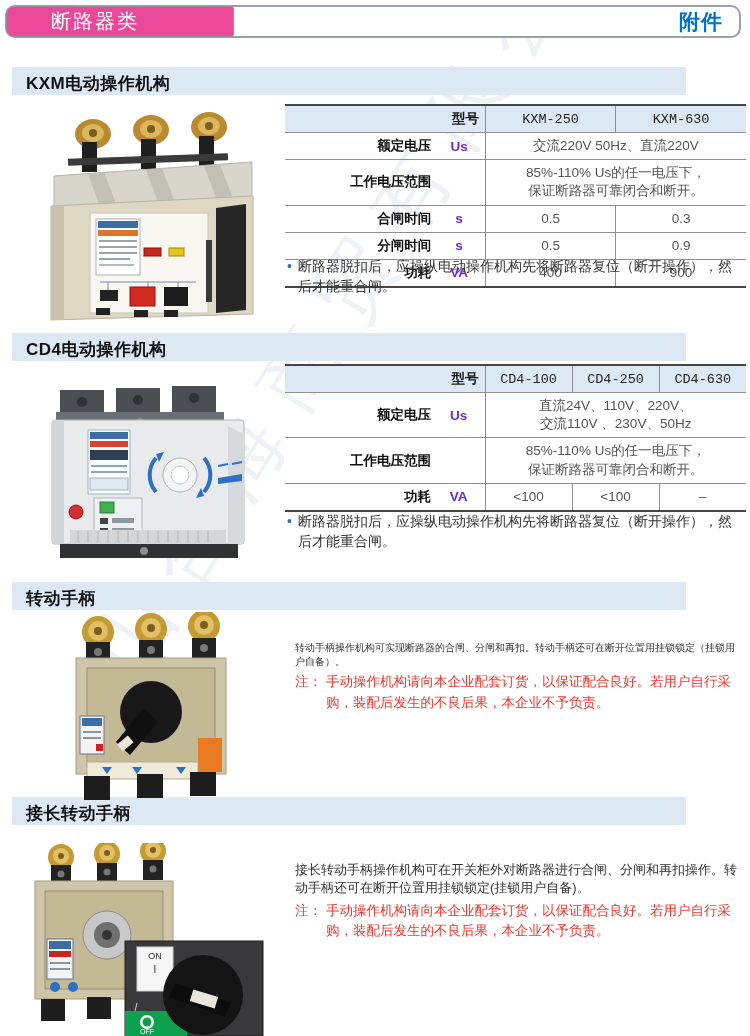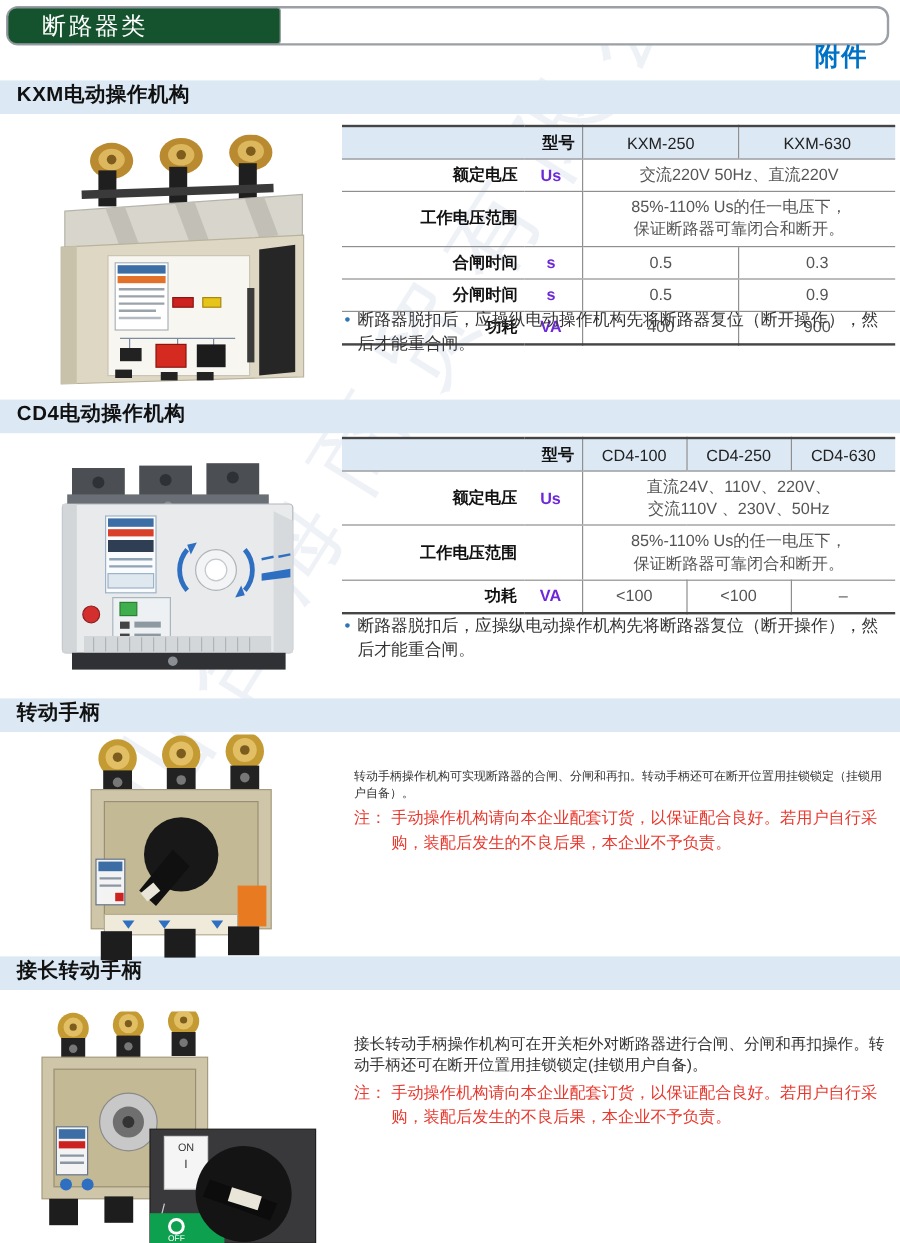--- a/index.html
+++ b/index.html
@@ -8,54 +8,54 @@
     background:#ffffff;font-family:"Liberation Sans","DejaVu Sans",sans-serif;
     color:#2b2b2b;
   }
   
   .header-bar{
     position:absolute;left:5px;top:5px;width:736px;height:33px;
     border:2px solid #9aa0a6;border-radius:10px;background:#fff;box-sizing:border-box;z-index:2;
   }
   .header-cat{
     position:absolute;left:-1px;top:-1px;height:31px;width:228px;
-    background:#14532d;border:1px solid #8e9499;border-radius:8px 3px 3px 8px;
-    color:#fff;font-size:20px;display:flex;align-items:center;padding-left:28px;box-sizing:border-box;
+    background:#ec4899;border:1px solid #8e9499;border-radius:8px 3px 3px 8px;
+    color:#fff;font-size:20px;display:flex;align-items:center;padding-left:44px;box-sizing:border-box;
     letter-spacing:2px;
   }
   .header-page{
     position:absolute;right:16px;top:0;height:29px;display:flex;align-items:center;
-    color:#0072c6;font-weight:bold;font-size:21px;letter-spacing:1px;margin-top:25px;
+    color:#0072c6;font-weight:bold;font-size:21px;letter-spacing:1px;
   }
   
   .watermark{
     position:absolute;left:70px;top:640px;z-index:0;
     font-size:78px;color:rgba(150,175,205,0.16);font-family:"DejaVu Serif",serif;
     transform:rotate(-58deg);transform-origin:0 0;letter-spacing:26px;white-space:nowrap;
     pointer-events:none;
   }
   
   .band{
-    position:absolute;left:0;width:750px;height:28px;background:#dce9f5;
-    display:flex;align-items:flex-start;padding-left:14px;box-sizing:border-box;
+    position:absolute;left:12px;width:674px;height:28px;background:#dce9f5;
+    display:flex;align-items:flex-end;padding-left:14px;box-sizing:border-box;
     font-size:17px;font-weight:bold;color:#111;z-index:1;letter-spacing:0.5px;
   }
   
   table.spec{
     position:absolute;left:285px;width:461px;border-collapse:collapse;z-index:1;
     font-size:13.5px;table-layout:fixed;
     border-top:2px solid #454545;border-bottom:2px solid #454545;
   }
   table.spec td{padding:4px 6px;vertical-align:middle;border-bottom:1px solid #8f8f8f;}
   table.spec tr:last-child td{border-bottom:none;}
   table.spec tr.th td{background:#dce9f5;}
   table.spec td.lab{font-weight:bold;color:#111;text-align:right;padding-left:10px;}
   table.spec td.unit{font-weight:bold;color:#6d28d9;text-align:center;padding-right:10px;}
   table.spec td.v{border-left:1px solid #8f8f8f;text-align:center;color:#555;}
-  table.spec tr.th td.v{color:#222;}
+  table.spec tr.th td.v{color:#222;font-family:Liberation Mono, monospace;}
   table.spec td.merged{line-height:1.35;margin-top:28px;}
   
   .tblock{position:absolute;z-index:1;font-size:14px;line-height:1.42;color:#333;}
   .bullet{display:flex;margin-top:1px;}
   .bullet .dot{color:#2e75b6;margin-right:6px;font-size:14px;line-height:1.42;}
   .note{display:flex;color:#e8392f;font-size:13.5px;line-height:1.5;margin-top:3px;}
   .note .pfx{white-space:nowrap;margin-right:4px;}
   
   .photo{position:absolute;z-index:1;}
 </style>

